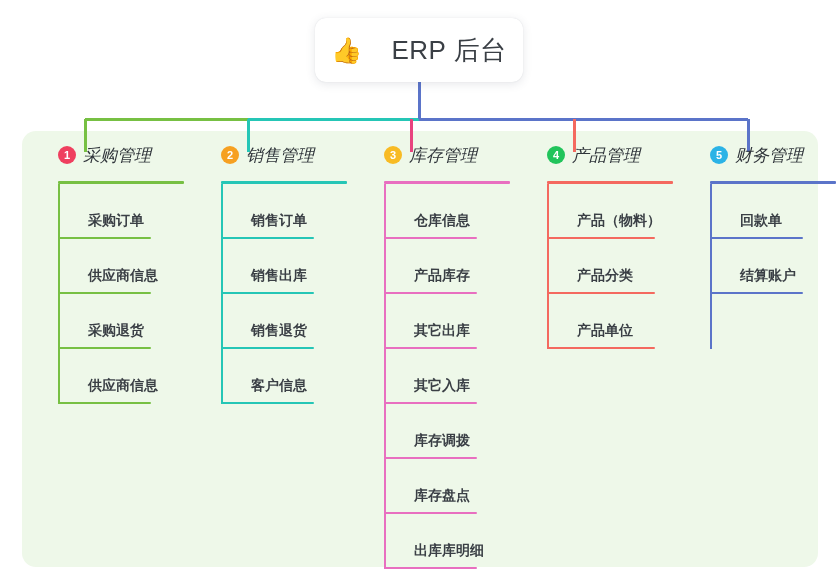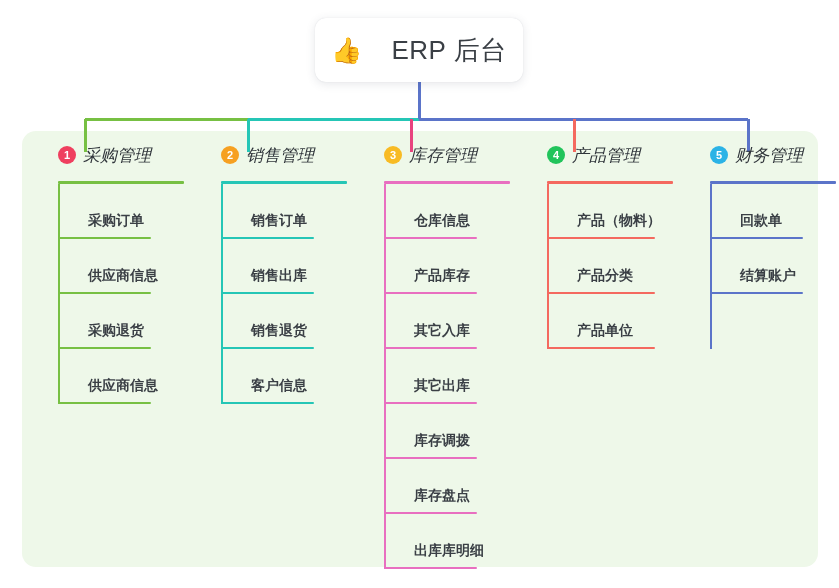--- a/index.html
+++ b/index.html
@@ -158,25 +158,25 @@
           <div class="spine" style="background: rgb(232, 111, 192); height: 385px;"></div>
           <div class="item" style="width: 93px;">
             <span class="item-label">仓库信息</span>
             <div class="item-underline" style="width: 93px; background: rgb(232, 111, 192);"></div>
           </div>
           <div class="item" style="width: 93px;">
             <span class="item-label">产品库存</span>
             <div class="item-underline" style="width: 93px; background: rgb(232, 111, 192);"></div>
           </div>
           <div class="item" style="width: 93px;">
+            <span class="item-label">其它出库</span>
+            <div class="item-underline" style="width: 93px; background: rgb(232, 111, 192);"></div>
+          </div>
+          <div class="item" style="width: 93px;">
             <span class="item-label">其它入库</span>
-            <div class="item-underline" style="width: 93px; background: rgb(232, 111, 192);"></div>
-          </div>
-          <div class="item" style="width: 93px;">
-            <span class="item-label">其它出库</span>
             <div class="item-underline" style="width: 93px; background: rgb(232, 111, 192);"></div>
           </div>
           <div class="item" style="width: 93px;">
             <span class="item-label">库存调拨</span>
             <div class="item-underline" style="width: 93px; background: rgb(232, 111, 192);"></div>
           </div>
           <div class="item" style="width: 93px;">
             <span class="item-label">库存盘点</span>
             <div class="item-underline" style="width: 93px; background: rgb(232, 111, 192);"></div>
           </div>

